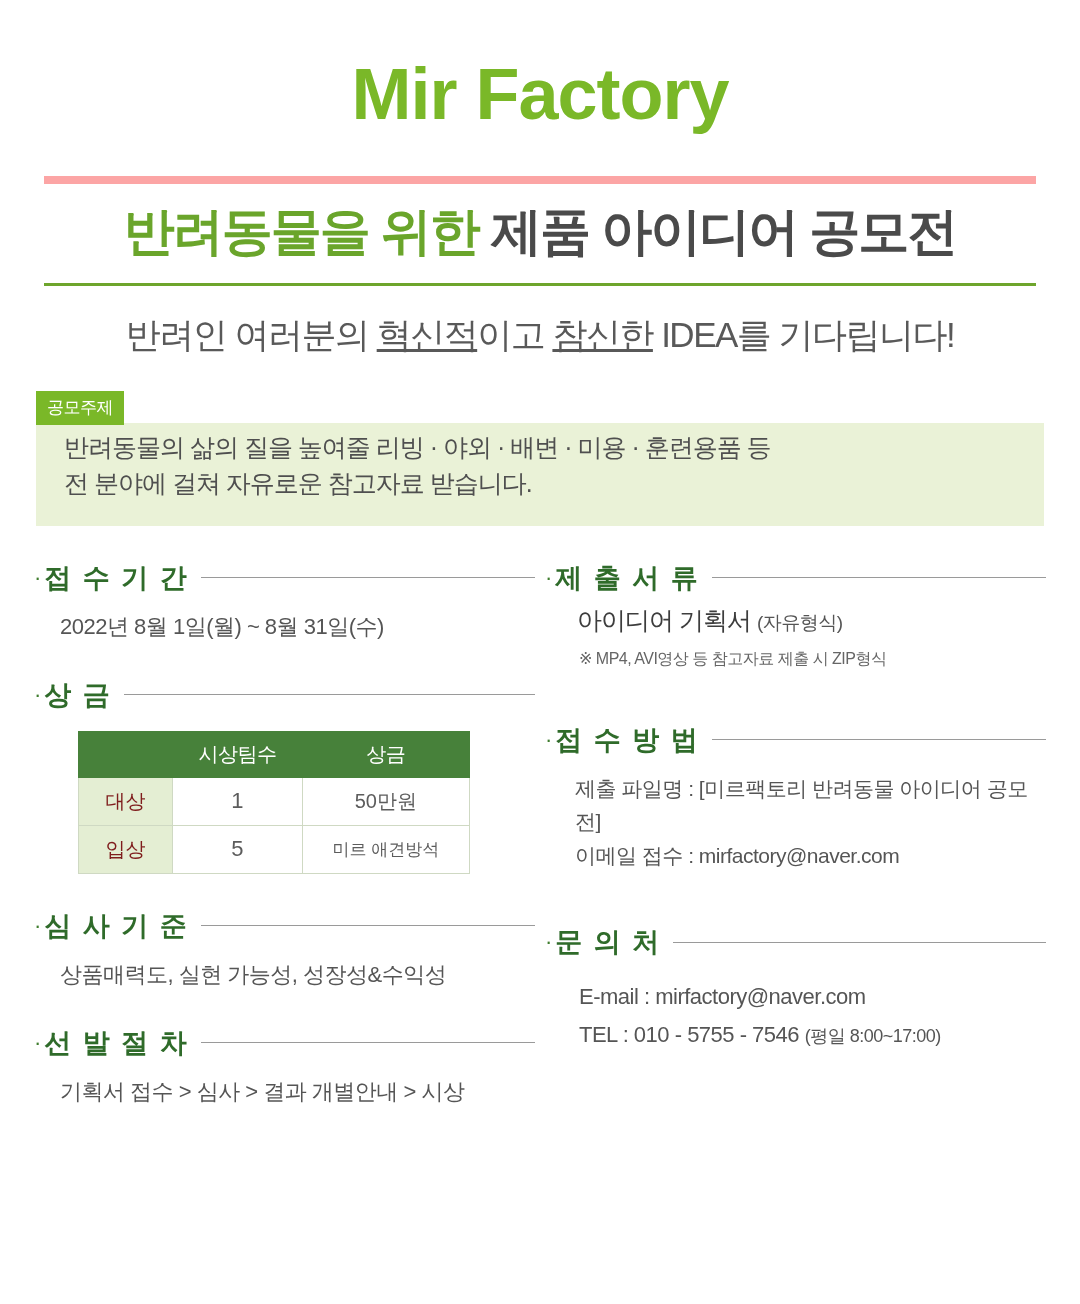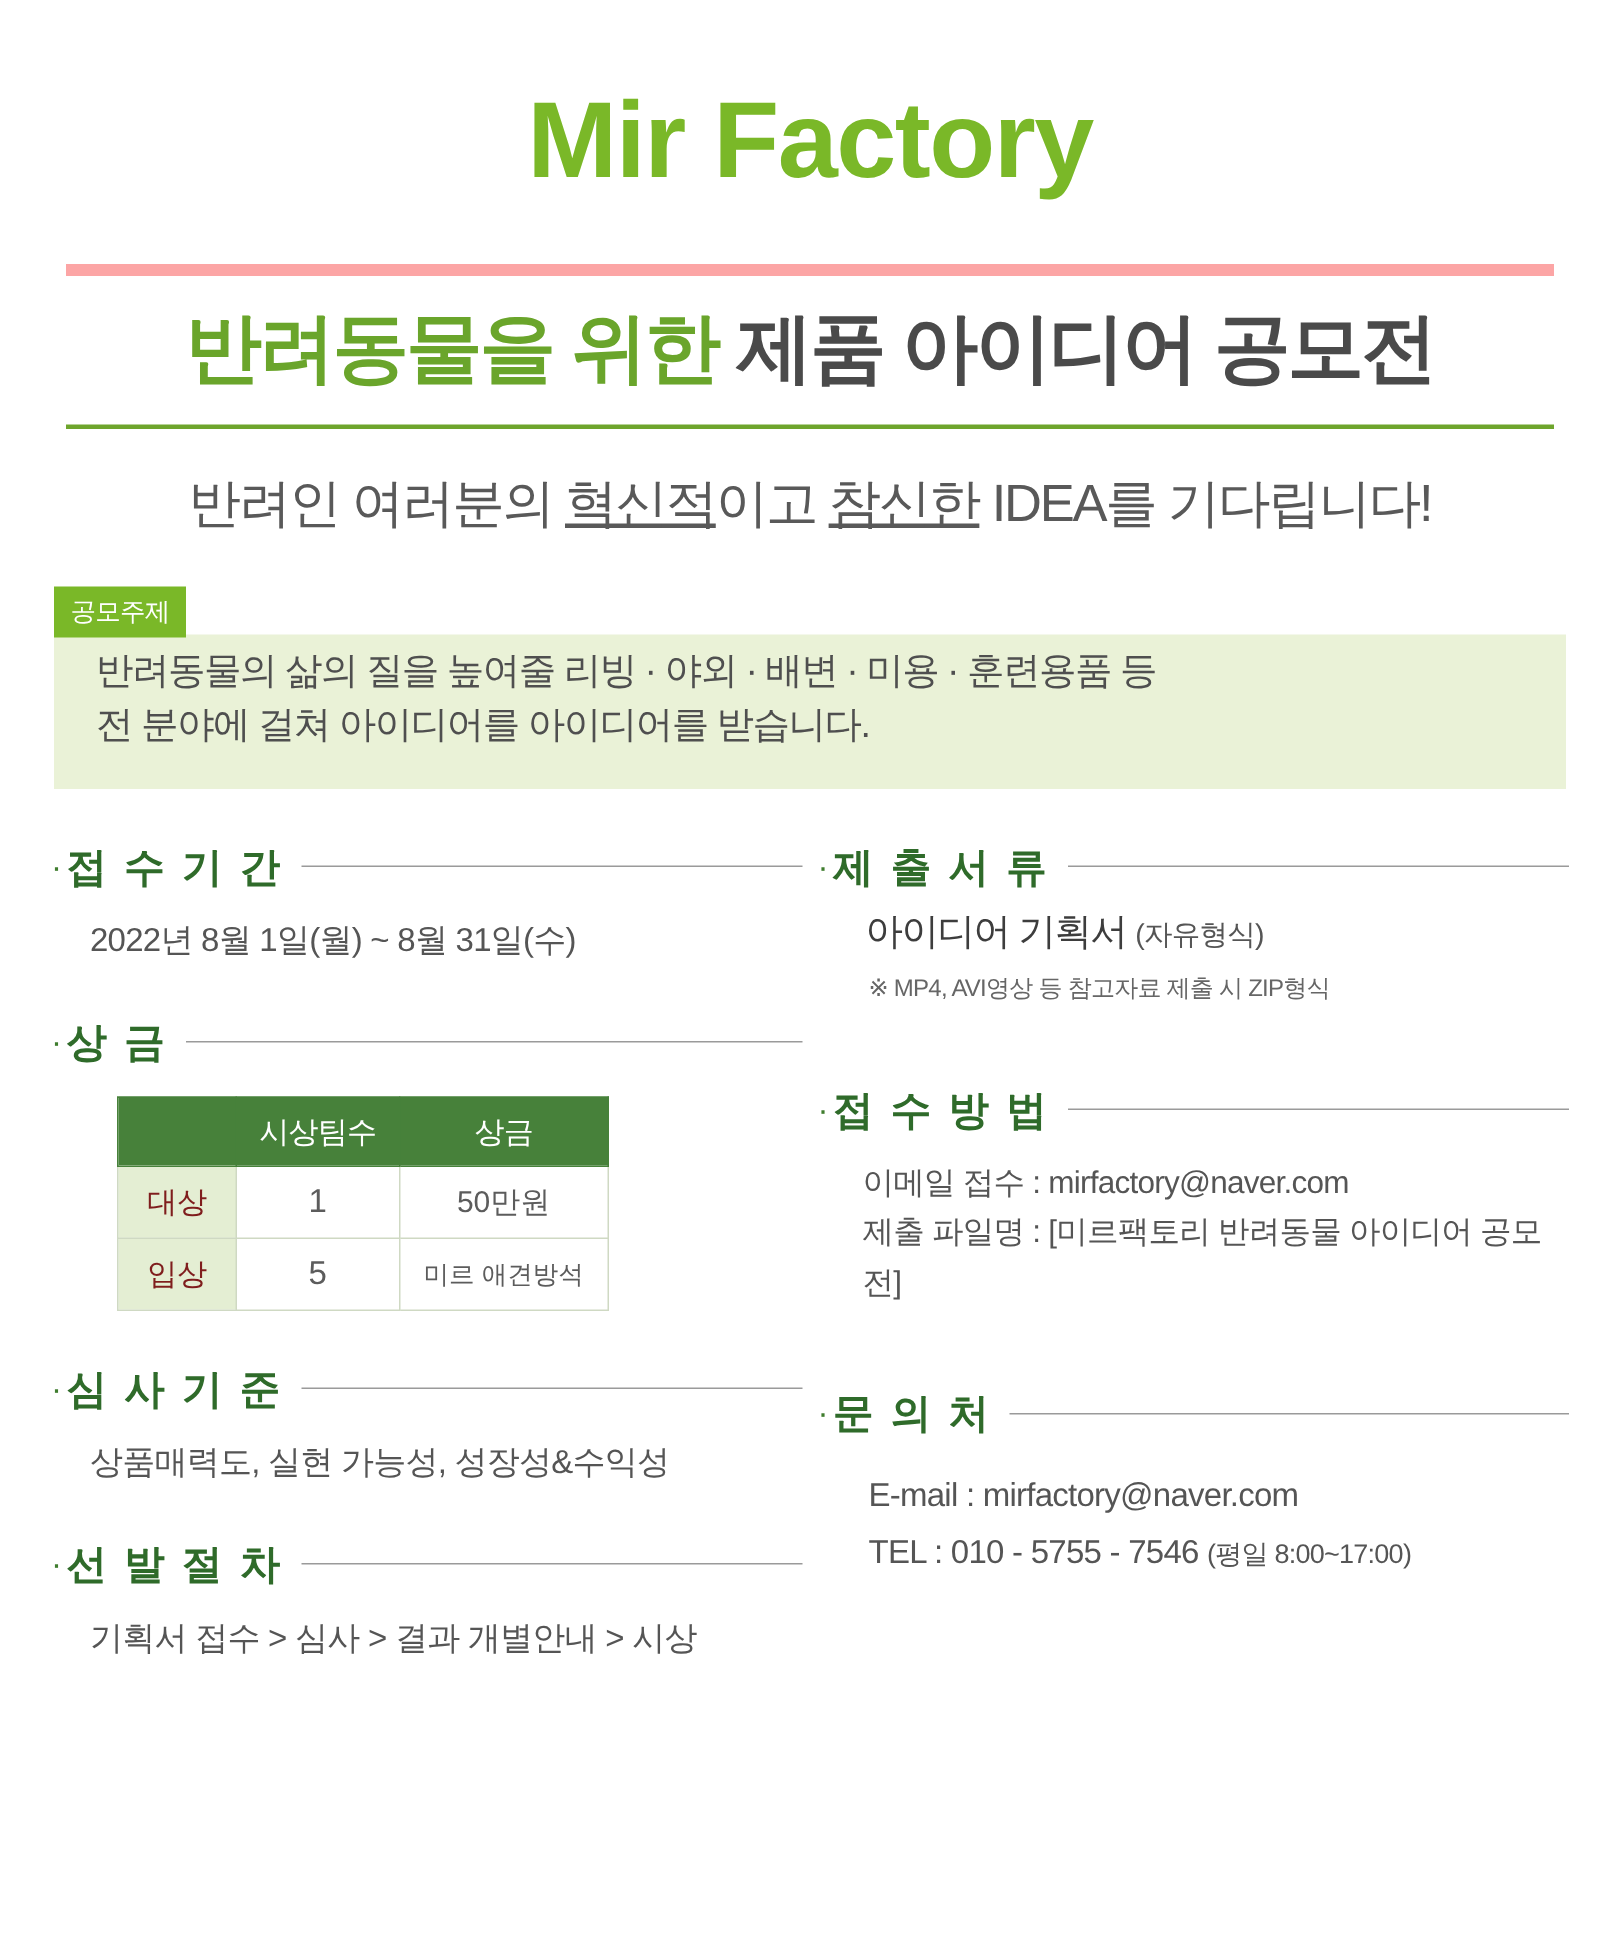--- a/index.html
+++ b/index.html
@@ -119,21 +119,21 @@
     letter-spacing: -0.5px;
     padding-left: 26px;
     margin-top: 14px;
     line-height: 1.5;
   }
 
   
   .prize-table {
     border-collapse: collapse;
     margin: 18px 0 0 44px;
-    width: 328px;
+    width: 392px;
     font-size: 20px;
   }
   .prize-table th {
     background: #47813a;
     color: #ffffff;
     font-weight: normal;
     padding: 9px 0;
     letter-spacing: -0.5px;
     border: 1px solid #47813a;
   }
@@ -210,21 +210,21 @@
 <div class="title-band">
   <div class="t"><span>반려동물을 위한 </span><span class="dark">제품 아이디어 공모전</span></div>
 </div>
 
 <div class="subtitle"><span>반려인 여러분의 </span><span class="u">혁신적</span><span>이고 </span><span class="u">참신한</span><span> IDEA를 기다립니다!</span></div>
 
 <div class="theme-wrap">
   <span class="theme-tag">공모주제</span>
   <div class="theme-body">
     <div>반려동물의 삶의 질을 높여줄 리빙 · 야외 · 배변 · 미용 · 훈련용품 등</div>
-    <div>전 분야에 걸쳐 아이디어를 아이디어를 받습니다.</div>
+    <div>전 분야에 걸쳐 자유로운 참고자료 받습니다.</div>
   </div>
 </div>
 
 <div class="columns">
 
   <div class="col-left">
 
     <div class="sec-head">
       <span class="dot">·</span>
       <span class="label">접 수 기 간</span>
@@ -293,22 +293,22 @@
     <div class="doc-note">※ MP4, AVI영상 등 참고자료 제출 시 ZIP형식</div>
 
     <div class="gap-xl"></div>
 
     <div class="sec-head">
       <span class="dot">·</span>
       <span class="label">접 수 방 법</span>
       <span class="rule"></span>
     </div>
     <div class="apply-body">
+      <div>제출 파일명 : [미르팩토리 반려동물 아이디어 공모전]</div>
       <div>이메일 접수 : mirfactory@naver.com</div>
-      <div>제출 파일명 : [미르팩토리 반려동물 아이디어 공모전]</div>
     </div>
 
     <div class="gap-xl"></div>
 
     <div class="sec-head">
       <span class="dot">·</span>
       <span class="label">문 의 처</span>
       <span class="rule"></span>
     </div>
     <div class="contact-body">

